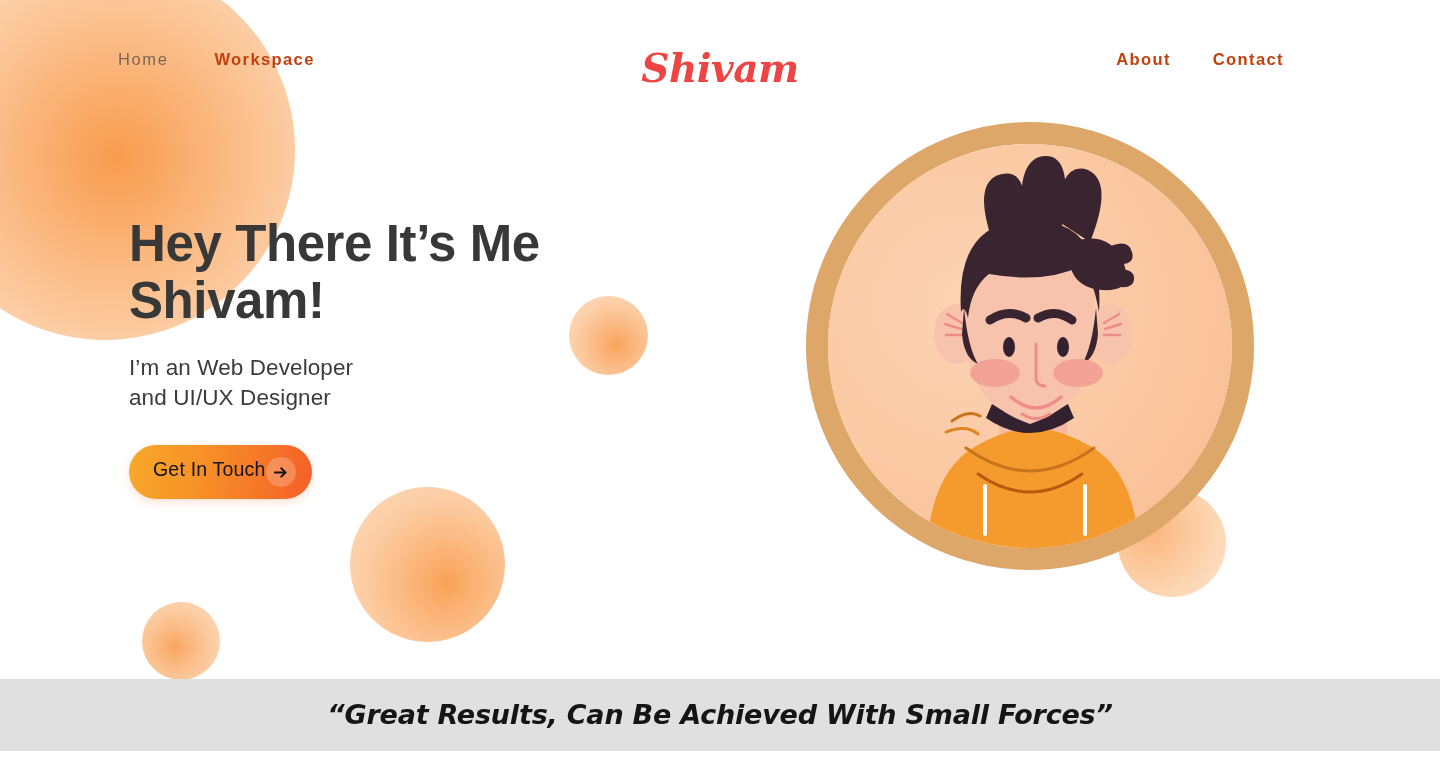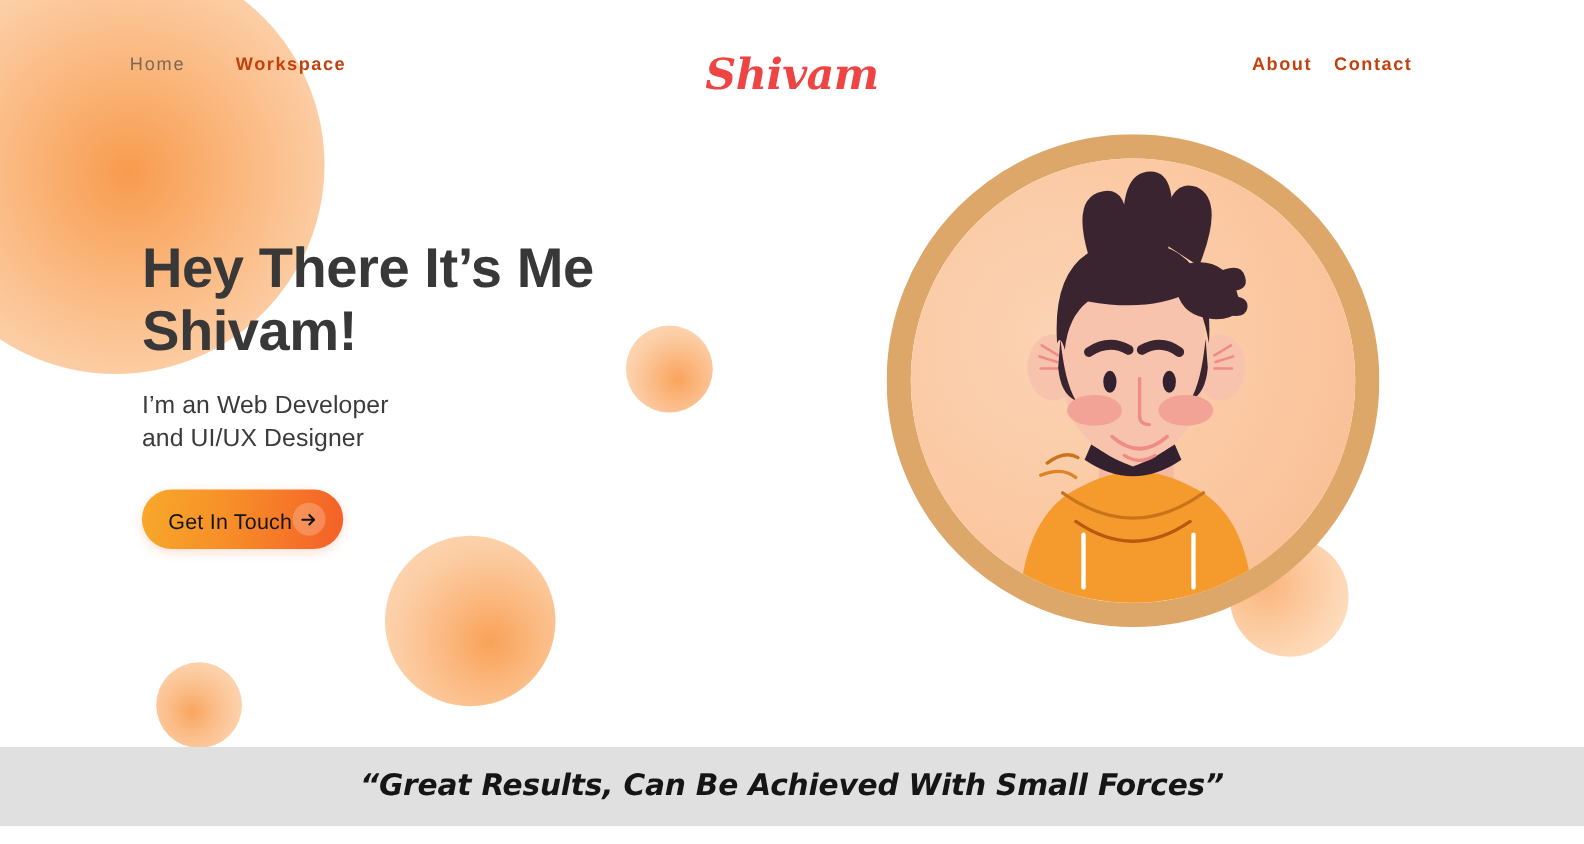--- a/index.html
+++ b/index.html
@@ -38,21 +38,21 @@
   .navbar {
     position:absolute; left:0; top:0; width:1440px; height:120px;
     display:flex; align-items:flex-start; z-index:20;
   }
   .nav-left {
     position:absolute; left:118px; top:48px;
     display:flex; align-items:flex-end; gap:46px;
   }
   .nav-right {
     position:absolute; right:156px; top:48px;
-    display:flex; align-items:center; gap:20px;
+    display:flex; align-items:center; gap:42px;
   }
   .nav-link {
     font-size:16.5px; font-weight:700; letter-spacing:1.4px;
     color:#c2410c; text-decoration:none; cursor:pointer;
     white-space:nowrap; line-height:22px;
   }
   .nav-link.active { color:#7C6757; font-weight:500; letter-spacing:1.6px; }
 
   .brand {
     position:absolute; left:50%; top:46px; transform:translateX(-50%);
@@ -67,21 +67,21 @@
   .hero-title {
     font-size:51px; font-weight:700; color:#383838;
     line-height:57px; letter-spacing:-0.4px; white-space:pre-line;
   }
   .hero-sub {
     margin-top:24px;
     font-size:22.5px; font-weight:300; color:#3b3b3b;
     line-height:30px; letter-spacing:0.1px; white-space:pre-line;
   }
   .cta {
-    margin-top:32px; display:inline-flex; align-items:flex-end;
+    margin-top:32px; display:inline-flex; align-items:flex-start;
     padding:12px 16px 12px 24px;
     border:none; border-radius:40px; cursor:pointer;
     background:linear-gradient(100deg,#F7A92A 0%, #F78F28 42%, #F45F28 100%);
     box-shadow:0 3px 10px rgba(244,110,40,0.22);
   }
   .cta-label {
     font-size:19.5px; font-weight:500; color:#141414;
     letter-spacing:0.2px; line-height:24px; white-space:nowrap;
   }
   .cta-icon {

